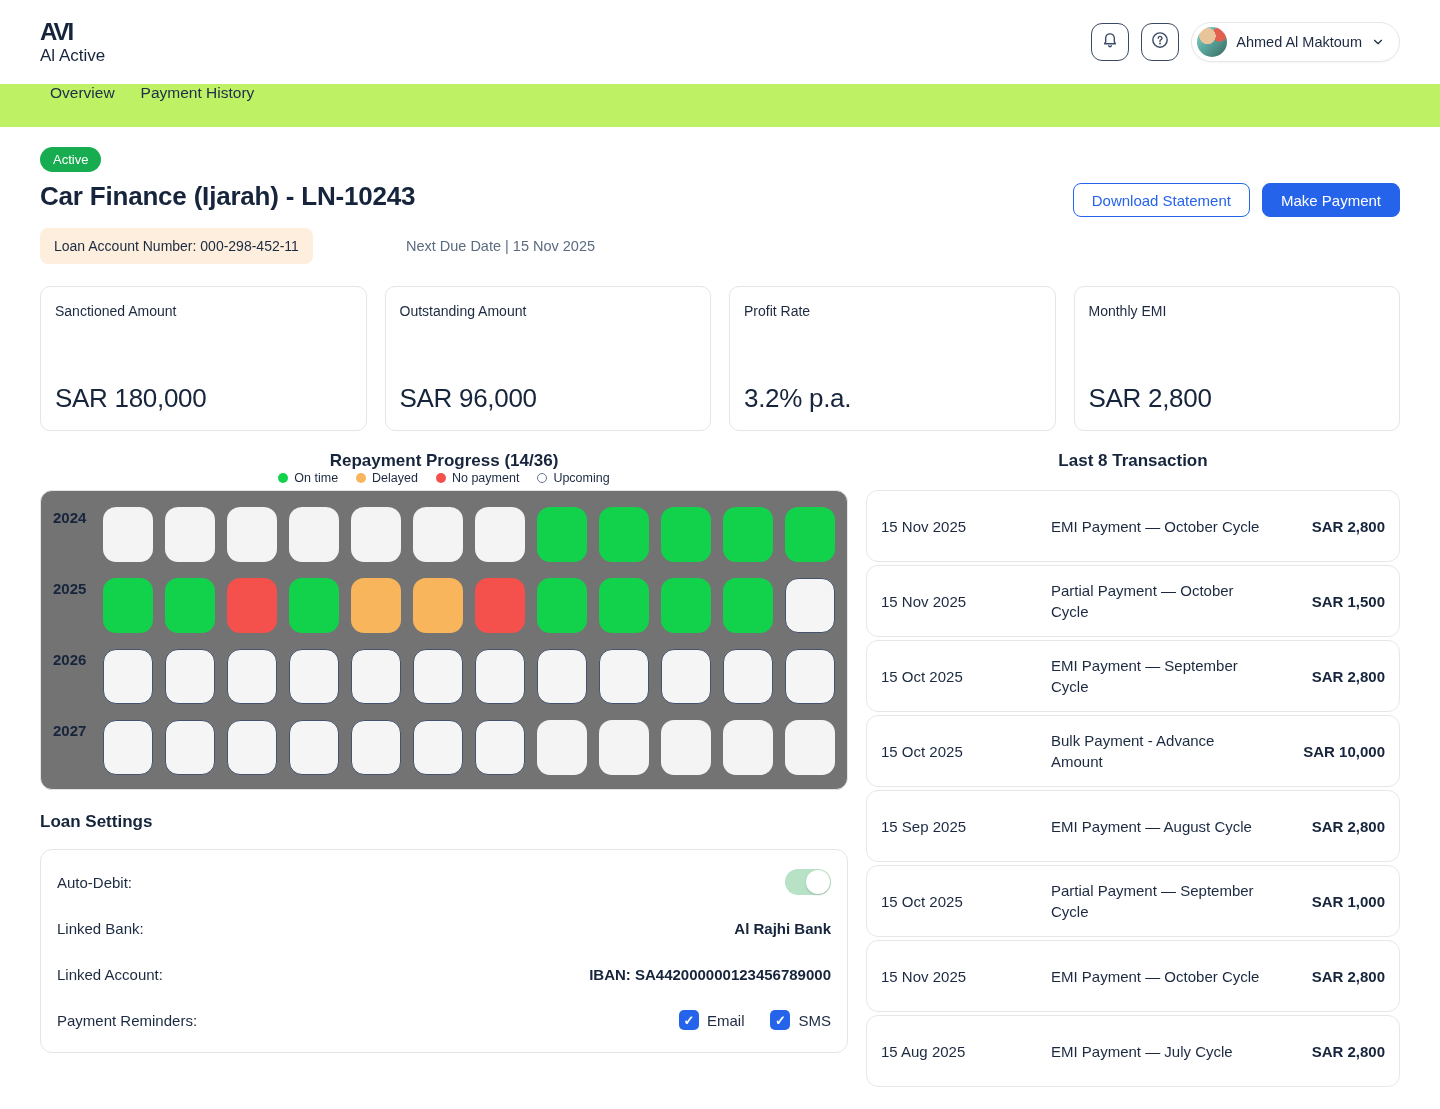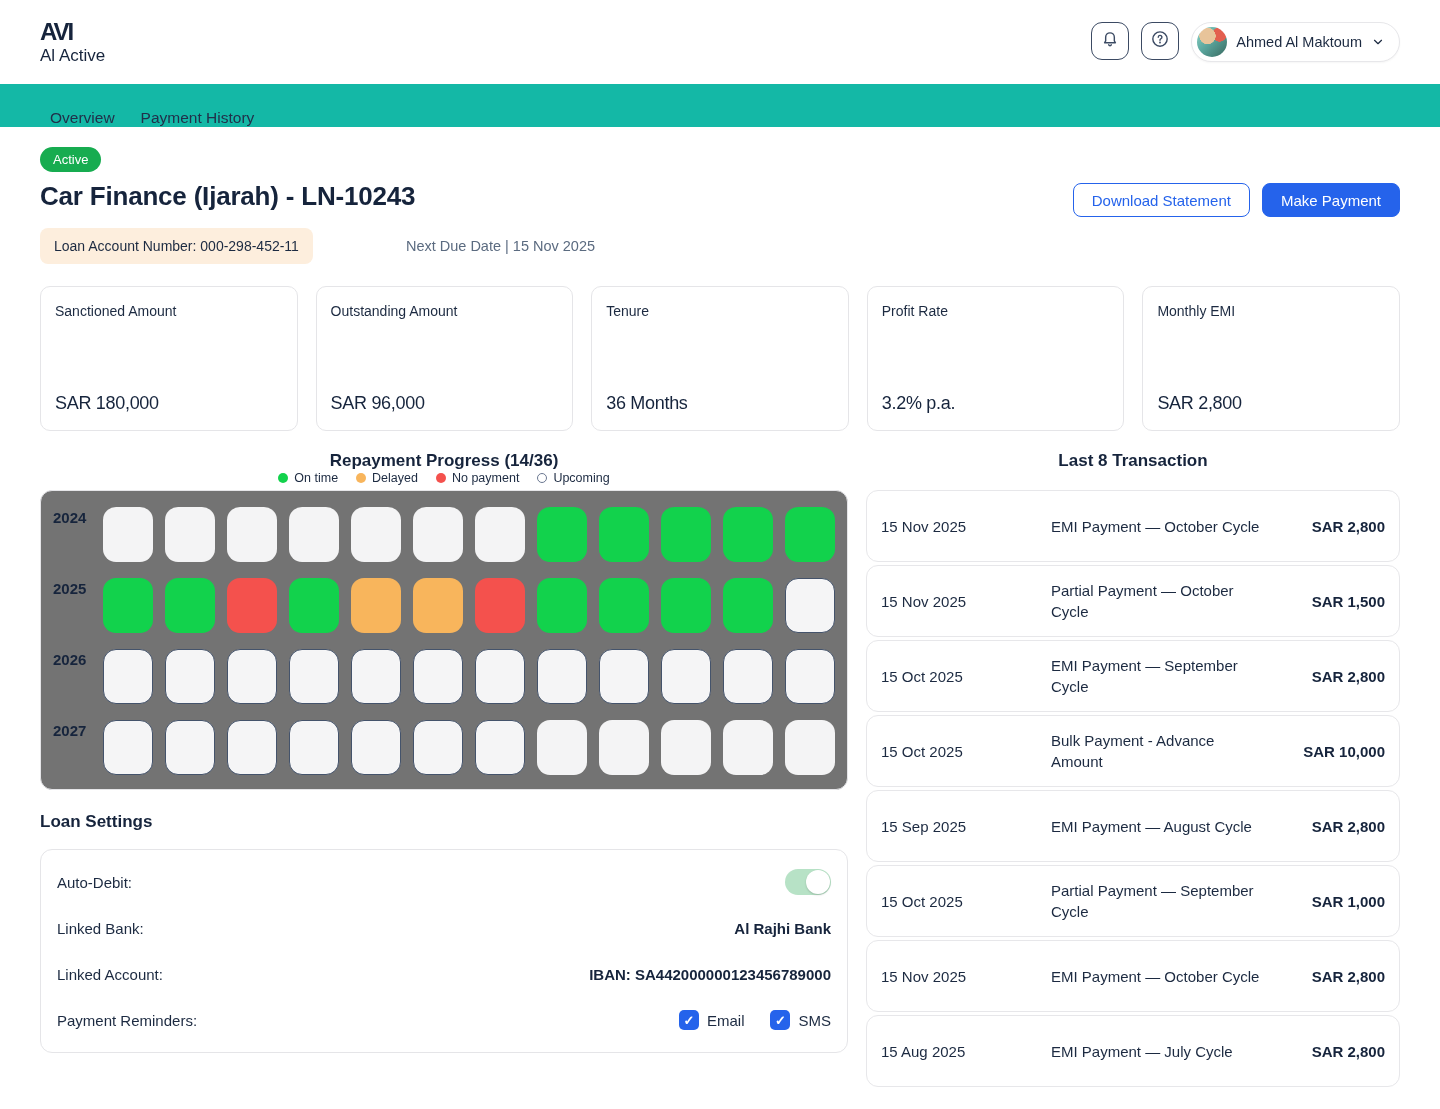--- a/index.html
+++ b/index.html
@@ -15,37 +15,37 @@
     --accent-blue:#2563eb; --badge-green:#17ac50; --navy:#1c2a41;
     --chip-peach:#fdeedd; --card-border:#e5e5e8; --cell-bg:#f4f4f5;
     --upcoming-border:#44536b; --muted:#64748b; --toggle-mint:#b7e2c6;
   }
 
   
   .header{ height:84px; display:flex; align-items:center; justify-content:space-between; padding:0 40px; }
   .logo-block{ display:flex; flex-direction:column; line-height:1.05; }
   .logo-mark{ font-size:24px; font-weight:900; letter-spacing:-2px; color:#16243c; }
   .logo-text{ font-size:17px; font-weight:500; color:#16243c; margin-top:3px; }
-  .header-right{ display:flex; align-items:flex-start; gap:12px; }
+  .header-right{ display:flex; align-items:center; gap:12px; }
   .icon-btn{ width:38px; height:38px; border:1.5px solid #3b4a63; border-radius:11px; background:#fff;
     display:flex; align-items:center; justify-content:center; color:#3b4a63; cursor:pointer; }
   .icon-btn svg{ width:20px; height:20px; }
   .user-pill{ display:flex; align-items:center; gap:9px; height:40px; border:1px solid #e7e7ea; border-radius:20px;
     padding:4px 14px 4px 5px; background:#fff; box-shadow:0 1px 2px rgba(0,0,0,.04); cursor:pointer; }
   .avatar{ width:30px; height:30px; border-radius:50%;
     background:
       radial-gradient(circle at 35% 30%, #e8c49a 0 28%, transparent 29%),
       radial-gradient(circle at 75% 25%, #e35f4f 0 22%, transparent 23%),
       linear-gradient(135deg,#8fd3c5 0%, #5ba8a0 45%, #39695f 100%);
   }
   .user-name{ font-size:14.5px; font-weight:500; color:#1c2a41; }
   .chev svg{ width:14px; height:14px; display:block; color:#1c2a41; }
 
   
-  .nav{ height:43px; background:#14b8a6; display:flex; align-items:flex-end; gap:26px; padding:0 50px; }
+  .nav{ height:43px; background:#bef264; display:flex; align-items:flex-start; gap:26px; padding:0 50px; }
   .nav-item{ font-size:15.5px; color:#21304a; cursor:pointer; }
 
   
   .main{ padding:20px 40px 0; }
   .badge{ display:inline-block; background:var(--badge-green); color:#fff; font-size:13px; font-weight:500;
     padding:5px 13px; border-radius:13px; }
   .title-row{ display:flex; align-items:flex-start; justify-content:space-between; margin-top:9px; }
   .page-title{ font-size:26px; font-weight:600; color:#16243c; letter-spacing:-.2px; }
   .title-actions{ display:flex; gap:12px; margin-top:2px; }
   .btn{ height:34px; border-radius:8px; font-size:15px; padding:0 18px; cursor:pointer;
@@ -54,21 +54,21 @@
   .btn-solid{ background:var(--accent-blue); border:1.5px solid var(--accent-blue); color:#fff; }
   .meta-row{ display:flex; align-items:center; margin-top:11px; }
   .account-chip{ background:var(--chip-peach); border-radius:8px; padding:10px 14px; font-size:14px; color:#1c2a41; }
   .next-due{ margin-left:93px; font-size:14.5px; color:#5b6b80; }
 
   
   .stats-row{ display:flex; gap:18px; margin-top:22px; }
   .stat-card{ flex:1; height:145px; border:1px solid var(--card-border); border-radius:10px; padding:16px 14px;
     display:flex; flex-direction:column; justify-content:space-between; background:#fff; }
   .stat-label{ font-size:14px; color:#1c2a41; }
-  .stat-value{ font-size:18px; font-weight:500; color:#16243c; letter-spacing:-.3px; }
+  .stat-value{ font-size:26px; font-weight:500; color:#16243c; letter-spacing:-.3px; }
 
   
   .columns{ display:flex; gap:18px; margin-top:20px; align-items:flex-start; }
   .col-left{ width:808px; flex:0 0 808px; }
   .col-right{ flex:1; }
 
   .section-header{ display:flex; align-items:center; justify-content:space-between; height:24px; margin-bottom:15px;flex-direction:column; }
   .section-title{ font-size:17px; font-weight:700; color:#16243c; }
   .legend{ display:flex; align-items:center; gap:18px; }
   .legend-item{ display:flex; align-items:center; gap:6px; font-size:12.5px; color:#1c2a41; }
@@ -175,24 +175,20 @@
   <div class="stats-row">
       <div class="stat-card">
         <div class="stat-label">Sanctioned Amount</div>
         <div class="stat-value">SAR 180,000</div>
       </div>
       <div class="stat-card">
         <div class="stat-label">Outstanding Amount</div>
         <div class="stat-value">SAR 96,000</div>
       </div>
       <div class="stat-card">
-        <div class="stat-label">Tenure</div>
-        <div class="stat-value">36 Months</div>
-      </div>
-      <div class="stat-card">
         <div class="stat-label">Profit Rate</div>
         <div class="stat-value">3.2% p.a.</div>
       </div>
       <div class="stat-card">
         <div class="stat-label">Monthly EMI</div>
         <div class="stat-value">SAR 2,800</div>
       </div>
     </div>
 
   <div class="columns">

